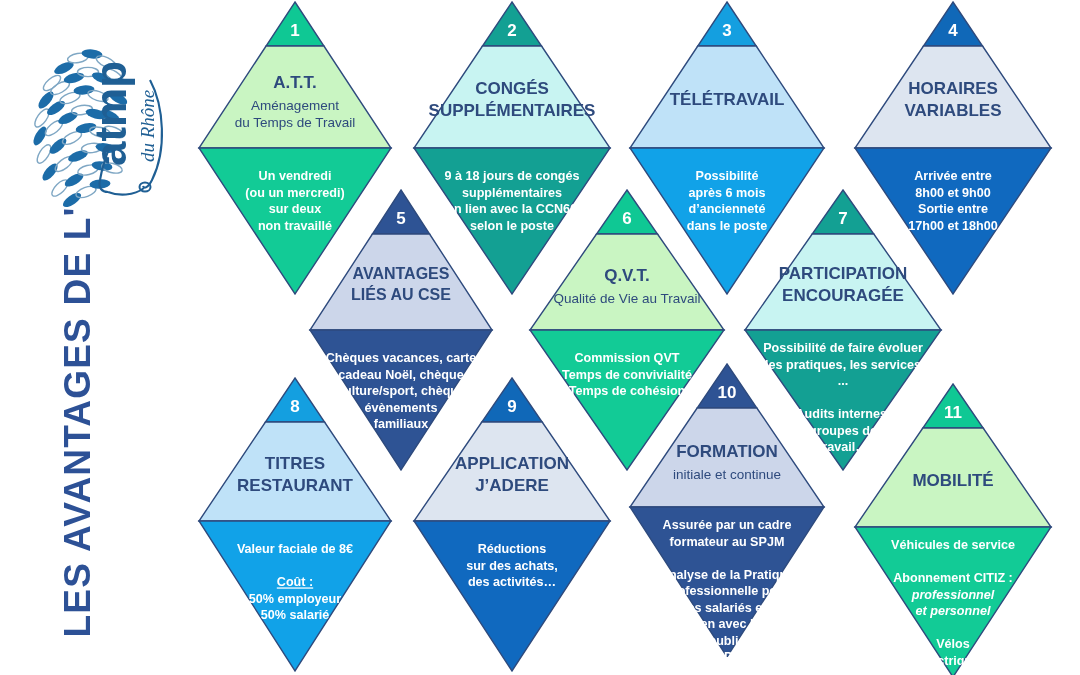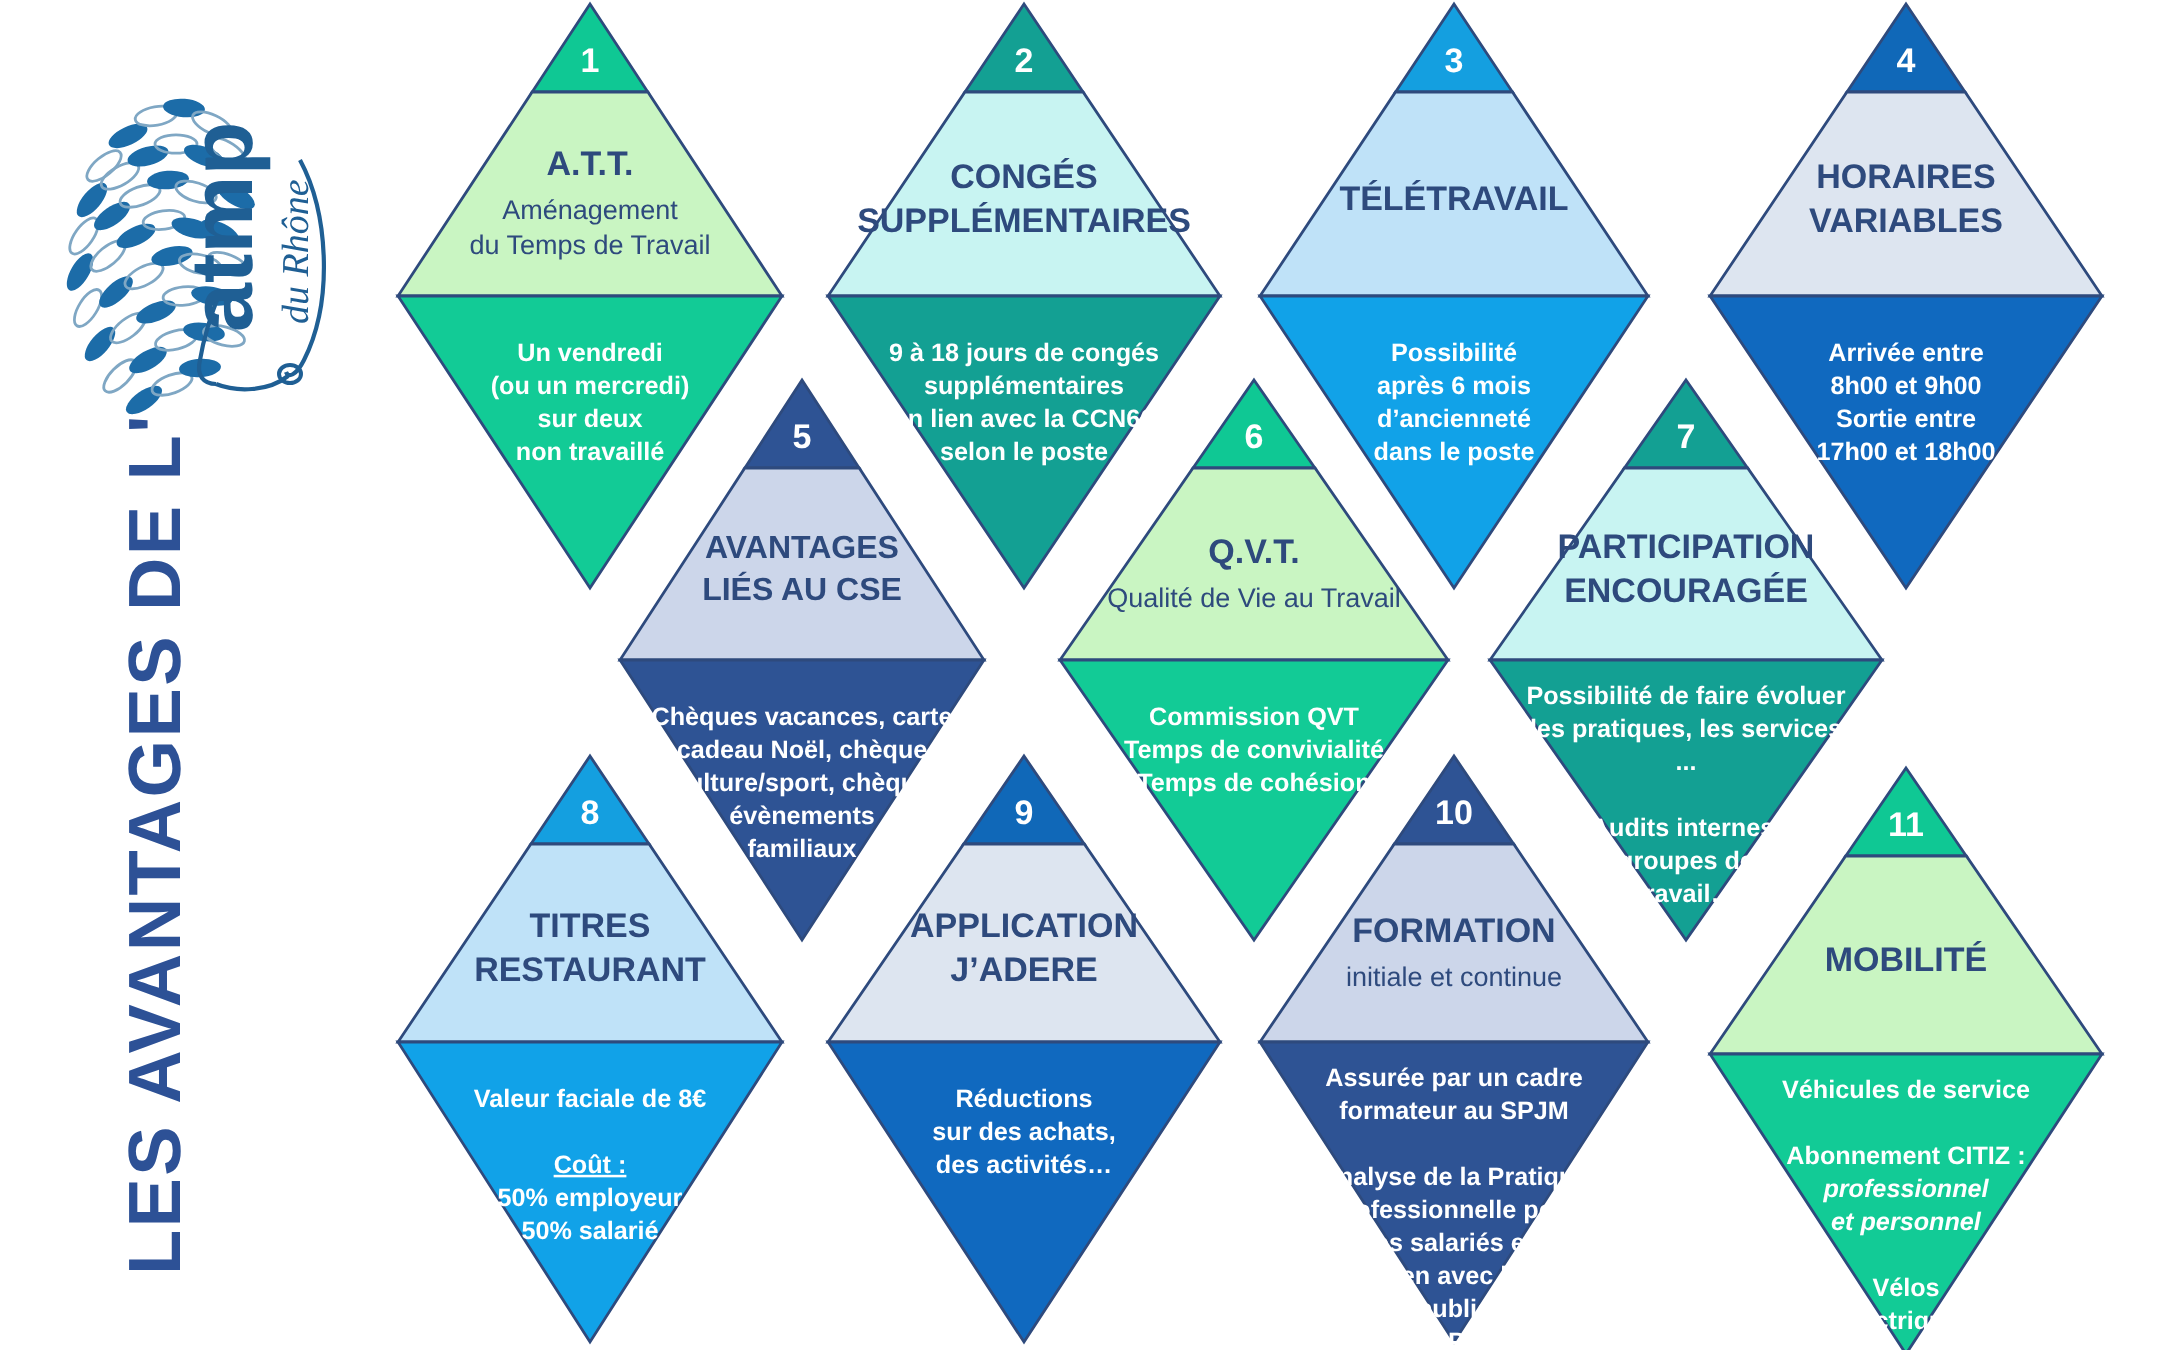--- a/index.html
+++ b/index.html
@@ -238,21 +238,21 @@
           <polygon points="67.84615384615384,44 128.15384615384616,44 196,143 0,143" fill="#dde5f0" stroke="#2e4a7d" stroke-width="1.4"></polygon>
           <polygon points="0,143 196,143 98,293" fill="#1069bf" stroke="#2e4a7d" stroke-width="1.4"></polygon>
           <text x="98" y="34" class="dnum">9</text>
           <text x="98" y="90.5" class="dtitle" font-size="17">APPLICATION</text>
           <text x="98" y="112.5" class="dtitle" font-size="17">J’ADERE</text>
           <text x="98" y="175.41" class="dbody" font-size="12.6">Réductions</text>
           <text x="98" y="191.91" class="dbody" font-size="12.6">sur des achats,</text>
           <text x="98" y="208.41" class="dbody" font-size="12.6">des activités…</text>
         </svg>
       </div>
-      <div class="diamond" style="left: 630px; top: 378px;">
+      <div class="diamond" style="left: 630px; top: 364px;">
         <svg width="194" height="293" viewBox="0 0 194 293">
           <polygon points="97,0 126.84615384615384,44 67.15384615384616,44" fill="#2e5394" stroke="#2e4a7d" stroke-width="1.4"></polygon>
           <polygon points="67.15384615384616,44 126.84615384615384,44 194,143 0,143" fill="#ccd6ea" stroke="#2e4a7d" stroke-width="1.4"></polygon>
           <polygon points="0,143 194,143 97,293" fill="#2e5394" stroke="#2e4a7d" stroke-width="1.4"></polygon>
           <text x="97" y="34" class="dnum">10</text>
           <text x="97" y="92.75" class="dtitle" font-size="17">FORMATION</text>
           <text x="97" y="114.75" class="dsub" font-size="13.5">initiale et continue</text>
           <text x="97" y="165" class="dbody" font-size="12.6">Assurée par un cadre</text>
           <text x="97" y="181.5" class="dbody" font-size="12.6">formateur au SPJM</text>
           <text x="97" y="214.5" class="dbody" font-size="12.6">Analyse de la Pratique</text>

